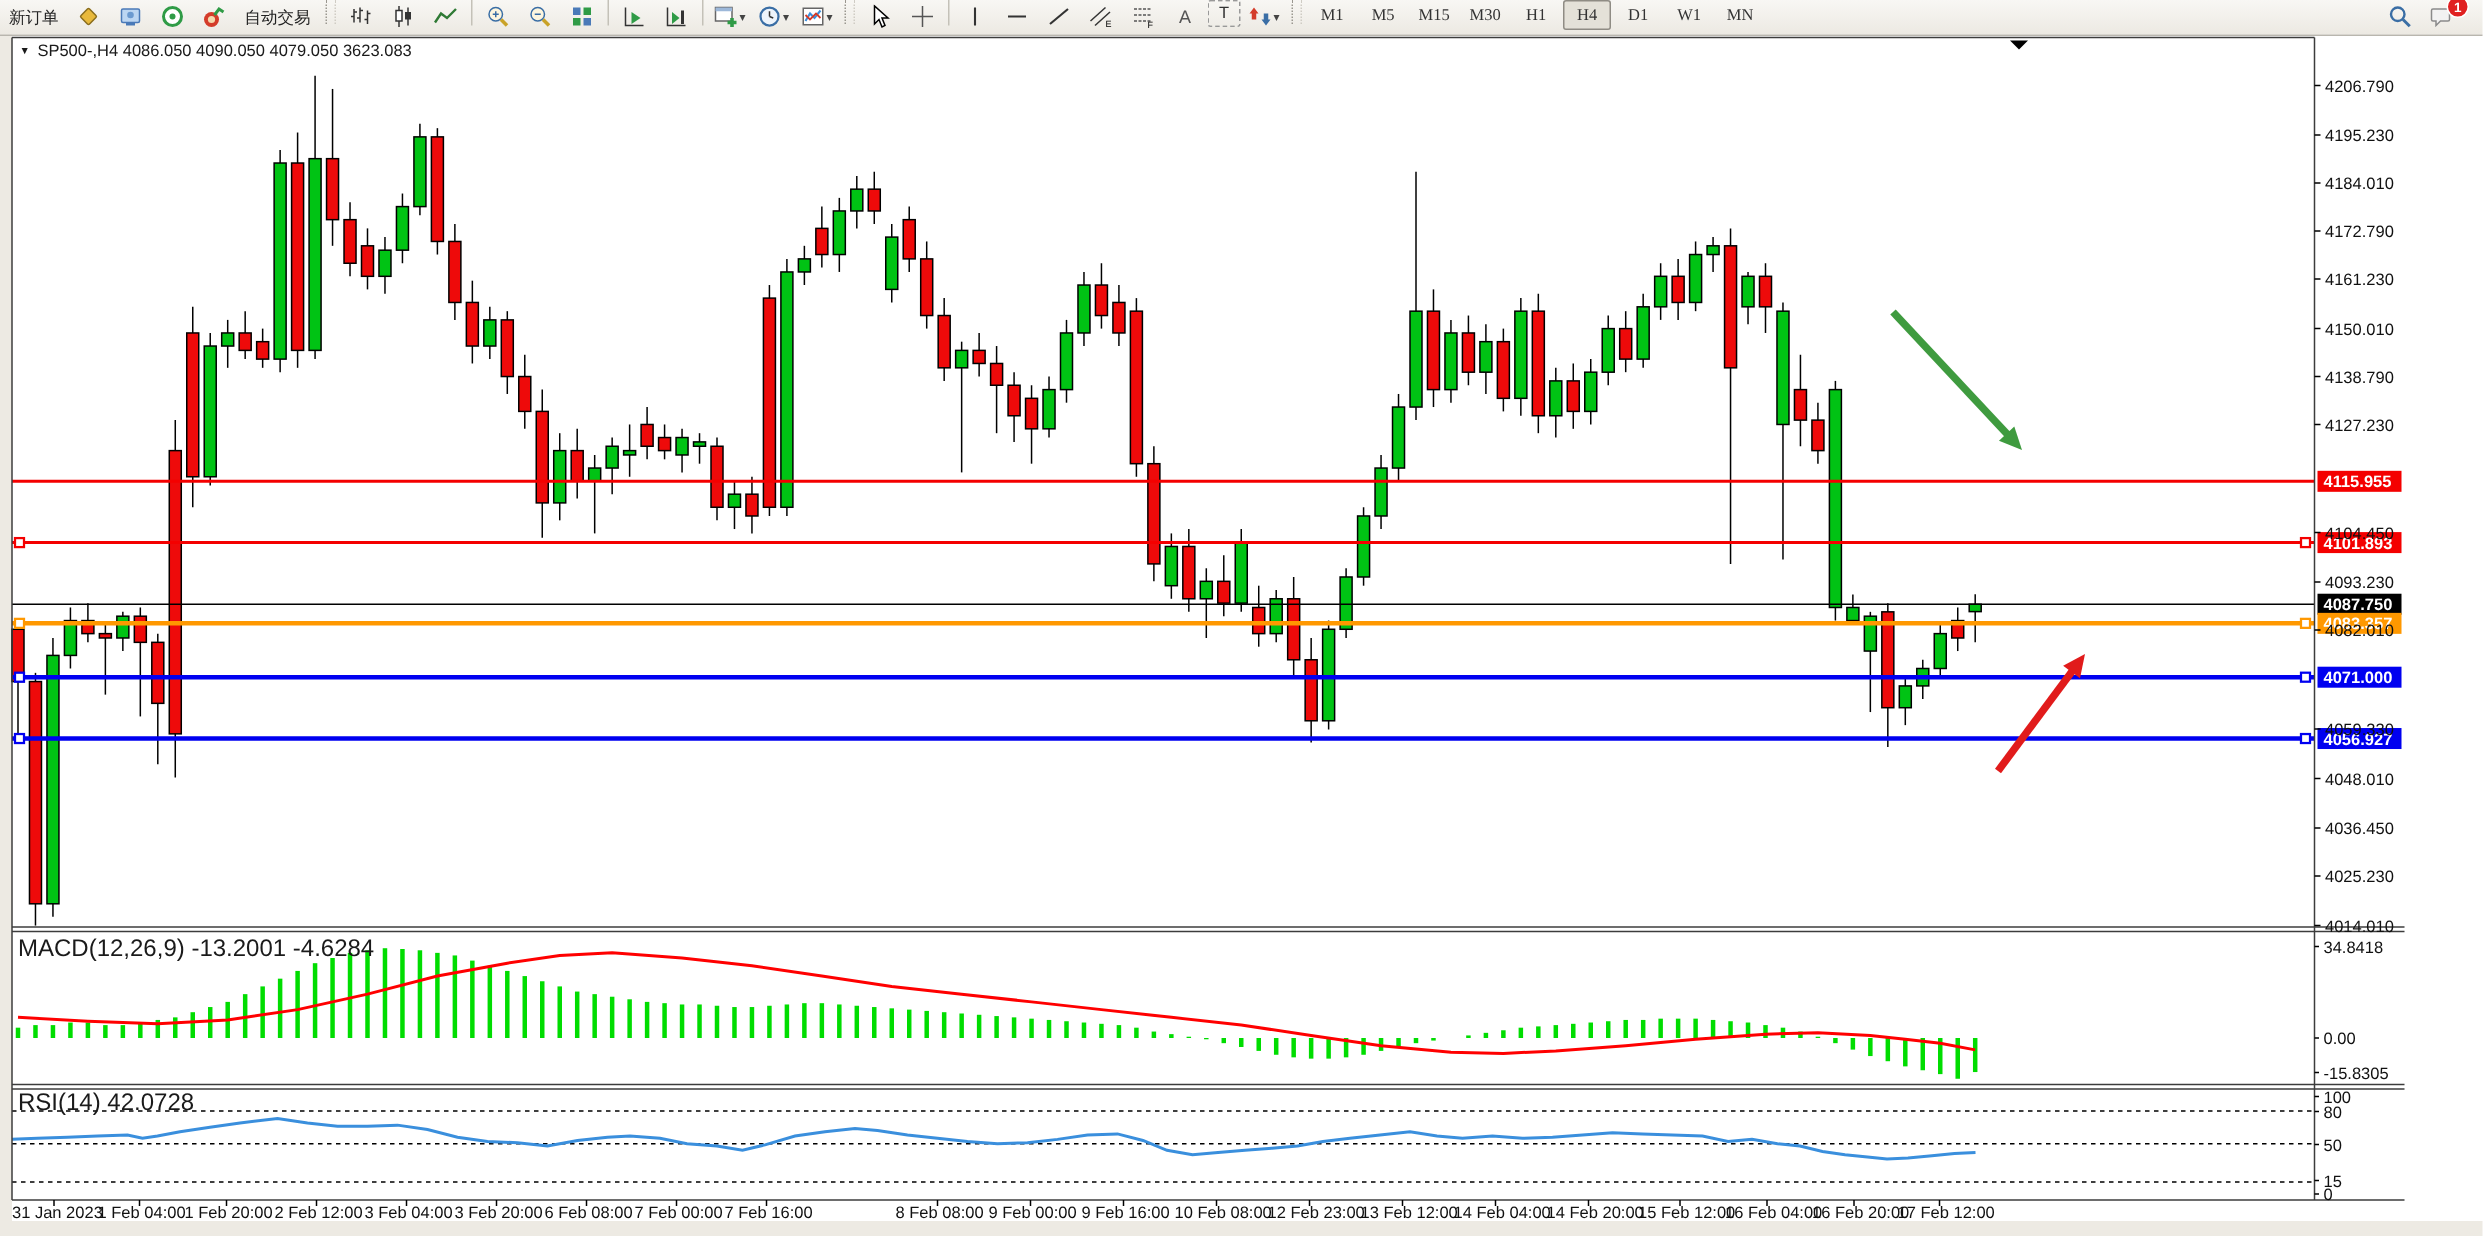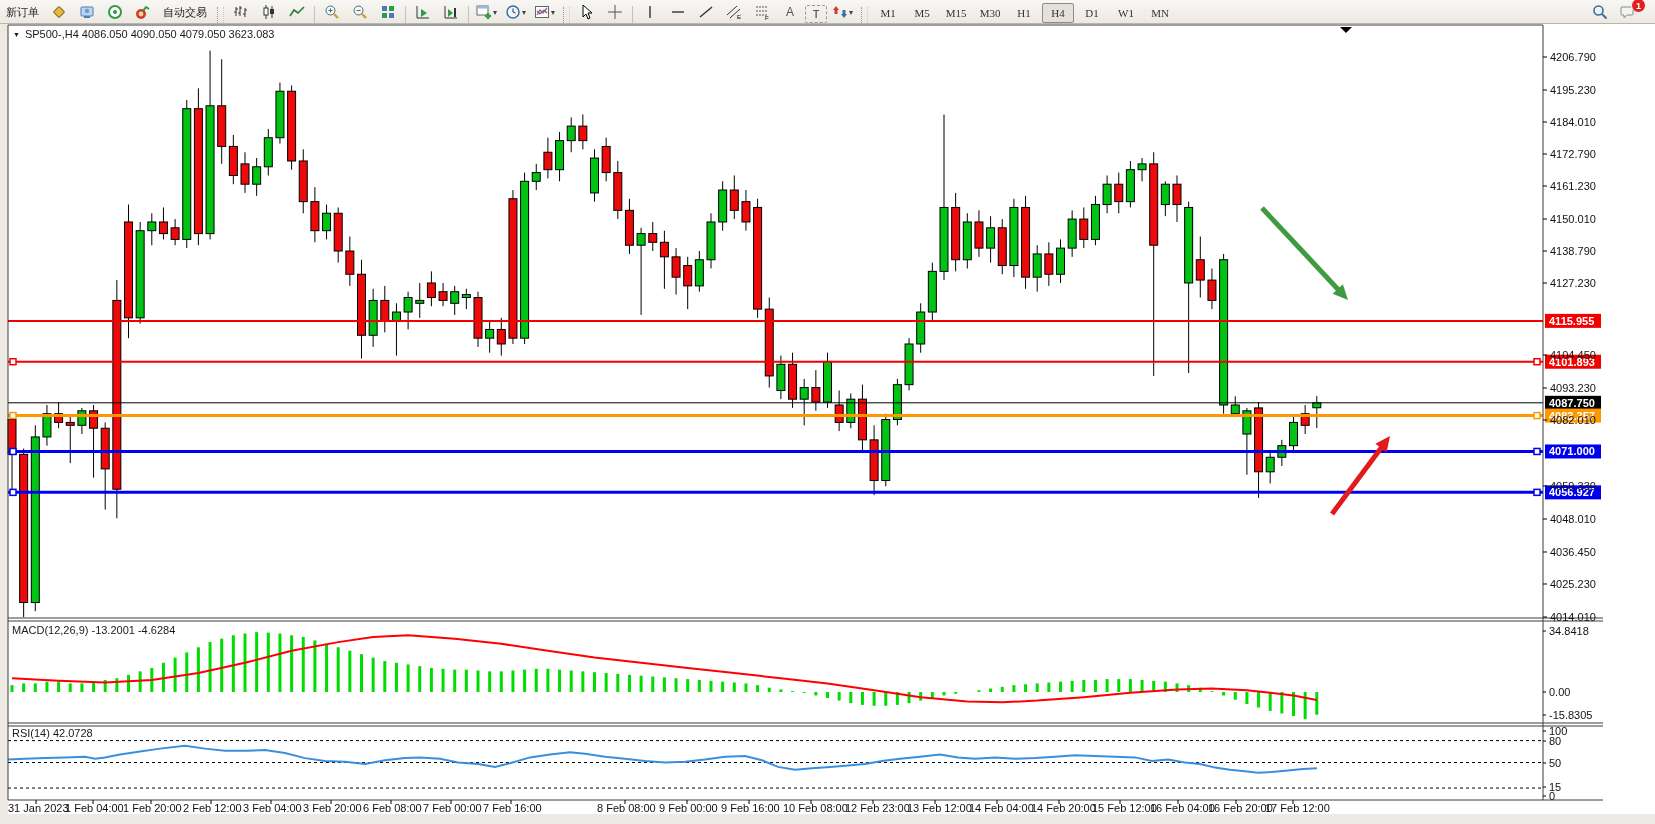--- a/index.html
+++ b/index.html
@@ -1,42 +1,42 @@
 <!DOCTYPE html>
 <html><head>
 <meta charset="utf-8">
 <style>
   html,body{margin:0;padding:0;}
   body{width:1655px;height:824px;position:relative;background:#ffffff;
        font-family:"Liberation Sans",sans-serif;overflow:hidden;}
   
   #toolbar{position:absolute;left:0;top:0;width:1655px;height:23px;
     background:linear-gradient(#f8f7f4,#ece9e2);border-bottom:1px solid #b9b6ae;
-    display:flex;align-items:flex-end;font-size:11px;color:#222;z-index:5;}
+    display:flex;align-items:flex-start;font-size:11px;color:#222;z-index:5;}
   .tb-grip{width:5px;height:16px;margin:0 3px 0 4px;border-left:1px dotted #9a978f;border-right:1px dotted #cfccc4;}
   .tb-sep{width:1px;height:17px;background:#c4c1b8;margin:0 3px;}
   .tb-btn{height:20px;min-width:20px;display:inline-flex;align-items:center;justify-content:center;
     padding:0 2px;margin:0 1px;border:1px solid transparent;border-radius:2px;cursor:default;}
   .tb-text{padding:0 4px;white-space:nowrap;}
   .caret{font-size:8px;color:#444;margin-left:1px;}
   .tf-btn{height:18px;min-width:24px;display:inline-flex;align-items:center;justify-content:center;
     font-size:11px;color:#333;padding:0 3px;margin:0 1px;border:1px solid transparent;}
   .tf-active{background:#e4e1d8;border:1px solid #8f8c84;border-radius:2px;}
   .tb-right{margin-left:auto;display:flex;align-items:center;margin-right:6px;}
   .badge{position:absolute;top:-4px;right:-6px;width:13px;height:13px;border-radius:50%;
     background:#e02020;color:#fff;font-size:9px;font-weight:bold;display:flex;
     align-items:center;justify-content:center;border:1px solid #fff;}
   .icon16{width:16px;height:16px;display:block;}
   
   #left-strip{position:absolute;left:0;top:23px;width:8px;height:801px;background:#edeae3;}
   #bottom-strip{position:absolute;left:0;top:814px;width:1655px;height:10px;background:#edeae3;}
   #chart-title{position:absolute;left:13px;top:28px;font-size:11px;color:#1a1a1a;z-index:4;}
   #chart-title .tri{font-size:7px;margin-right:5px;vertical-align:1px;}
-  #macd-label{position:absolute;left:12px;top:624px;font-size:11px;color:#1a1a1a;z-index:4;}
-  #rsi-label{position:absolute;left:12px;top:727px;font-size:11px;color:#1a1a1a;z-index:4;}
+  #macd-label{position:absolute;left:12px;top:624px;font-size:16px;color:#1a1a1a;z-index:4;}
+  #rsi-label{position:absolute;left:12px;top:727px;font-size:16px;color:#1a1a1a;z-index:4;}
   #chart-svg{position:absolute;left:0;top:0;z-index:1;}
 </style>
 </head>
 <body>
 
 <div id="toolbar">
   <div class="tb-btn tb-text">新订单</div>
 
   <div class="tb-btn">
     <svg class="icon16" viewBox="0 0 16 16">

